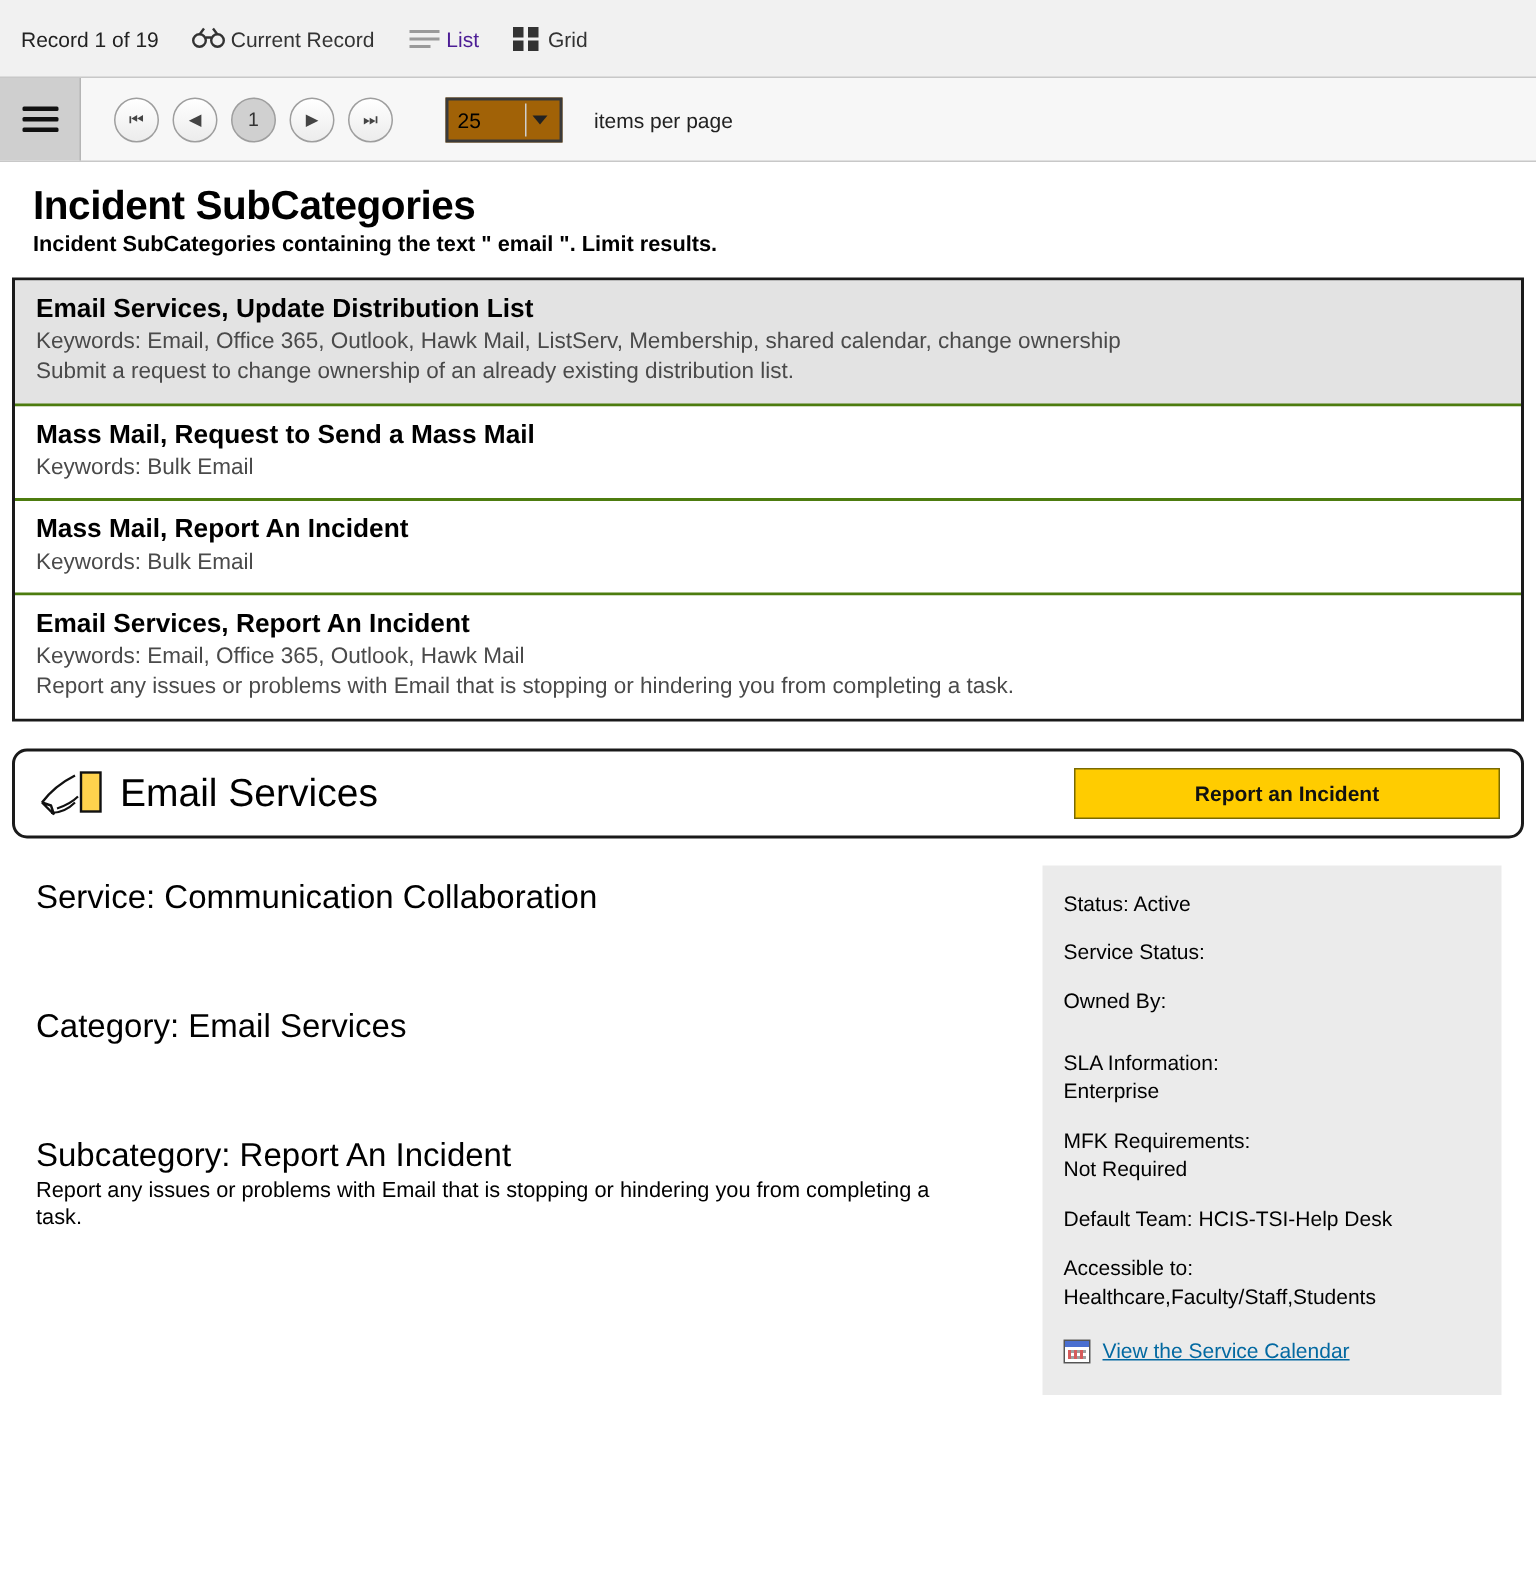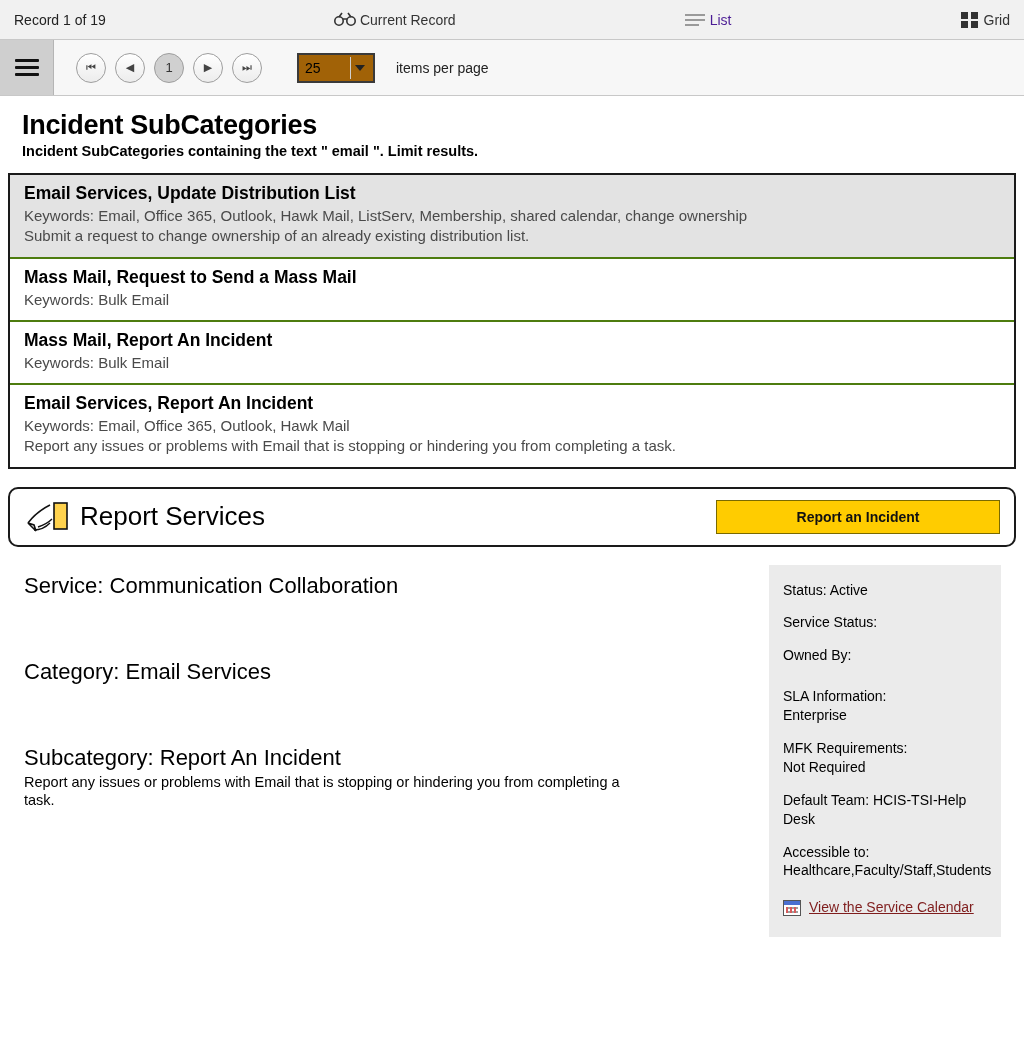--- a/index.html
+++ b/index.html
@@ -7,28 +7,27 @@
     margin: 0; padding: 0;
     width: 1024px; height: 1064px;
     background: #ffffff;
     font-family: "Liberation Sans", sans-serif;
     color: #000;
     overflow: hidden;
   }
 
   
   .record-bar {
-    height: 40px;
+    height: 52px;
     background: #f1f1f1;
     border-bottom: 1px solid #c8c8c8;
     display: flex;
     align-items: center;
     padding: 0 14px;
     gap: 22px;
-    justify-content: space-between;
   }
   .record-bar .rb-text {
     font-size: 14px;
     color: #222;
   }
   .rb-item {
     display: flex;
     align-items: center;
     gap: 4px;
     font-size: 14px;
@@ -181,35 +180,35 @@
     font-size: 22px;
     margin-bottom: 60px;
   }
   .detail-left .big.last { margin-bottom: 2px; }
   .detail-left .desc {
     font-size: 14.5px;
     line-height: 1.3;
     max-width: 620px;
   }
   .detail-right {
-    width: 232px;
+    width: 306px;
     background: #ebebeb;
     padding: 16px 0 20px 14px;
     margin-right: 8px;
     font-size: 14px;
     line-height: 1.35;
   }
   .dr-block { margin-bottom: 14px; }
   .dr-block.gap { margin-bottom: 22px; }
   .calendar-link {
     display: flex; align-items: center; gap: 8px;
     margin-top: 18px;
   }
   .calendar-link a {
-    color: #7f1d1d;
+    color: #0369a1;
     text-decoration: underline;
     font-size: 14px;
   }
   .cal-icon {
     width: 18px; height: 16px;
     border: 1px solid #555;
     background: #fff;
     display: block;
     position: relative;
   }
@@ -319,21 +318,21 @@
 <div class="service-card">
   <span class="svc-icon">
     <svg width="48" height="40" viewBox="0 0 48 40">
       <rect x="30" y="6" width="13" height="26" fill="#ffd24d" stroke="#111" stroke-width="1.6"></rect>
       <path d="M4 26 C10 18 18 12 26 8" stroke="#111" stroke-width="1.6" fill="none"></path>
       <path d="M4 26 l6 2 l2 6 z" fill="#fff" stroke="#111" stroke-width="1.6"></path>
       <path d="M14 30 c6 -2 10 -4 14 -8" stroke="#111" stroke-width="1.4" fill="none"></path>
       <path d="M10 33 c6 0 12 -3 16 -7" stroke="#111" stroke-width="1.4" fill="none"></path>
     </svg>
   </span>
-  <span class="svc-title">Report Services</span>
+  <span class="svc-title">Email Services</span>
   <div class="report-btn">Report an Incident</div>
 </div>
 
 <div class="detail">
   <div class="detail-left">
     <div class="big">Service: Communication Collaboration</div>
     <div class="big">Category: Email Services</div>
     <div class="big last">Subcategory: Report An Incident</div>
     <div class="desc">Report any issues or problems with Email that is stopping or hindering you from completing a task.</div>
   </div>

